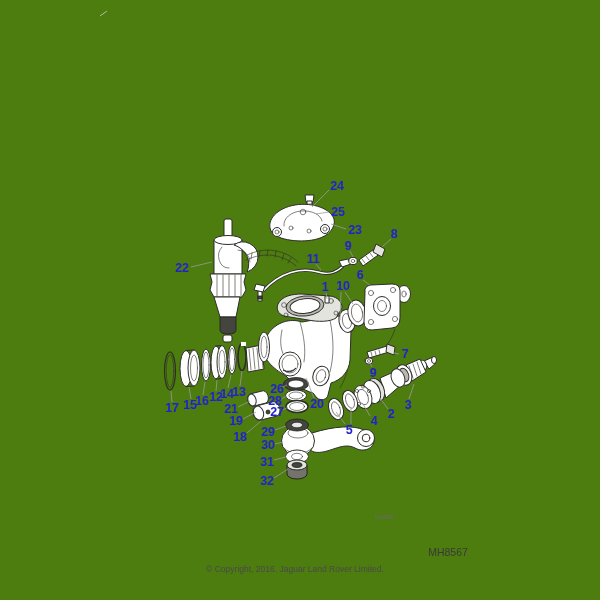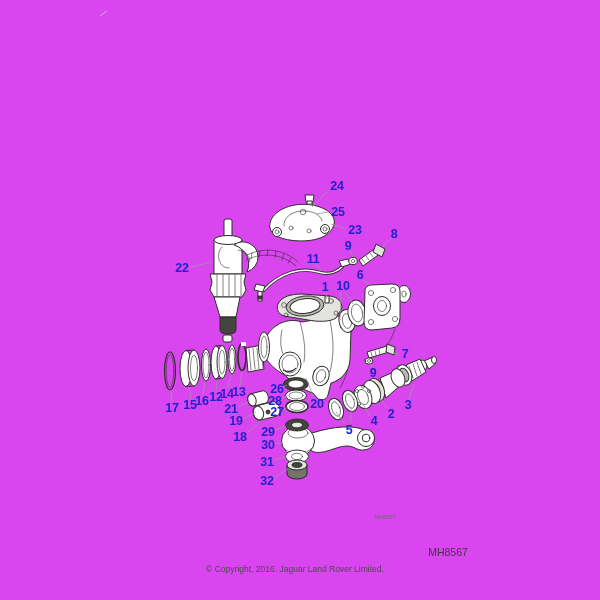--- a/index.html
+++ b/index.html
@@ -1,16 +1,16 @@
 <!DOCTYPE html>
 <html style="--label: #2222cd; --leader: #9a9a9a;"><head>
 <meta charset="utf-8">
 <style>
   html,body{margin:0;padding:0;background:#fff;}
-  .stage{position:relative;width:600px;height:600px;background:#d946ef;overflow:hidden;
+  .stage{position:relative;width:600px;height:600px;background:#4d7c0f;overflow:hidden;
          font-family:"Liberation Sans", sans-serif;}
   svg{position:absolute;left:0;top:0;}
   .ln{fill:none;stroke:#2d2d2a;stroke-width:1;stroke-linecap:round;stroke-linejoin:round;}
   .thin{stroke-width:.6;}
   .fw{fill:#ffffff;stroke:#2d2d2a;stroke-width:1;stroke-linejoin:round;}
   .fg{fill:#e4e4df;stroke:#2d2d2a;stroke-width:1;stroke-linejoin:round;}
   .fm{fill:#b9b9b2;stroke:#2d2d2a;stroke-width:.9;}
   .fd{fill:#45453f;stroke:#1e1e1c;stroke-width:.8;}
   .leader{stroke:var(--leader,#9a9a9a);stroke-width:.8;fill:none;}
   .part-num{font:bold 12.5px "Liberation Sans",sans-serif;fill:var(--label,#2222cd);

